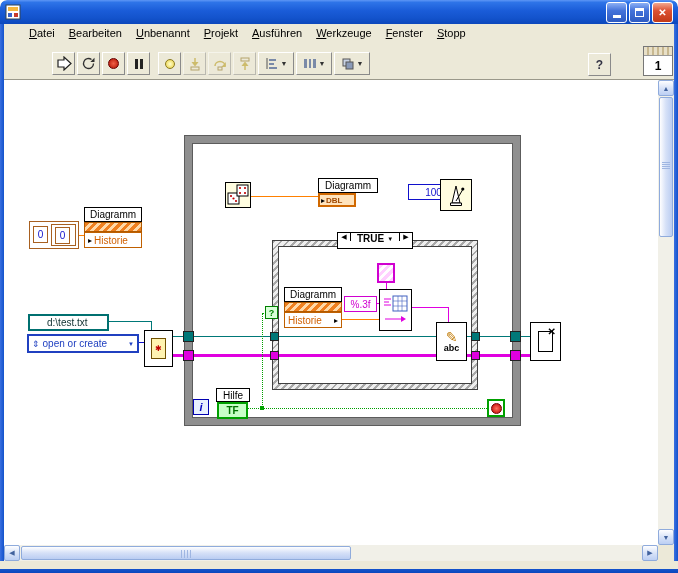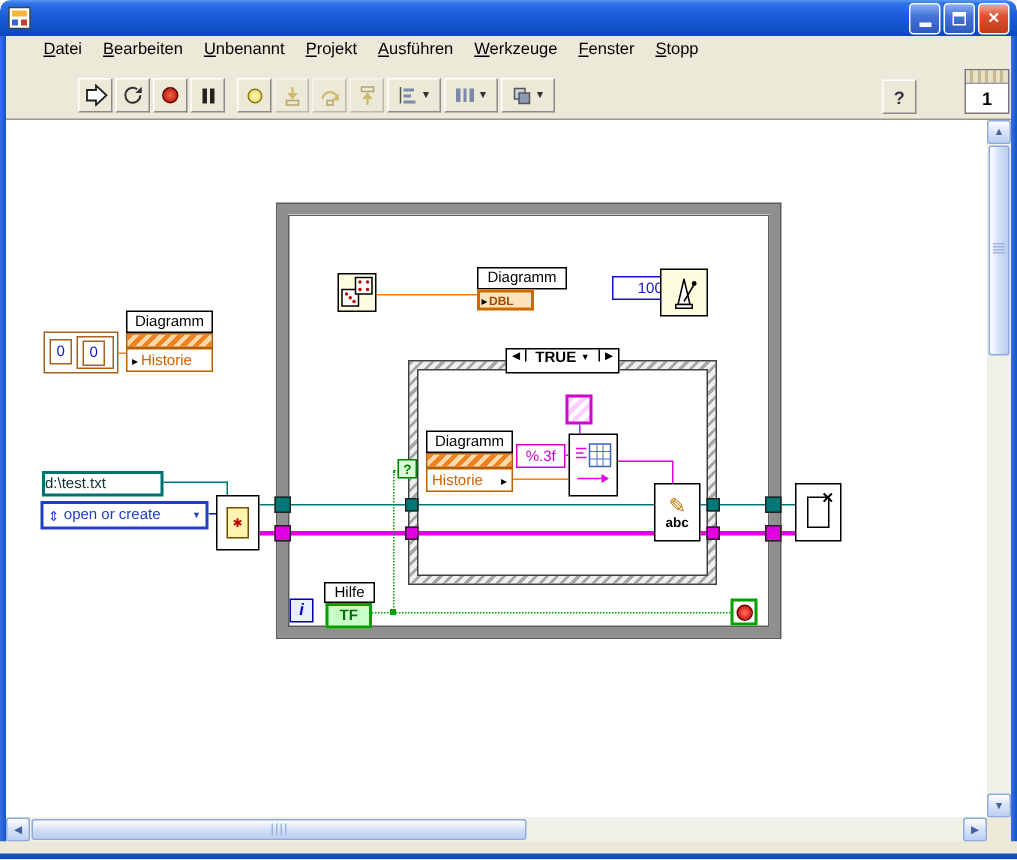--- a/index.html
+++ b/index.html
@@ -259,21 +259,21 @@
         <path d="M12 10h14M12 15h14M17 5v15M21 5v15" stroke="#4060C0" stroke-width=".6"></path>
         <path d="M4 28h16" stroke="#E000E0"></path>
         <path d="M20 25l5 3-5 3z" fill="#E000E0"></path>
       </svg>
     </div>
     <div class="icon-node" style="left:432px;top:242px;width:31px;height:39px;flex-direction:column">
       <span style="font-size:14px;color:#C07800;line-height:12px">✎</span>
       <span style="font-size:9px;font-weight:bold">abc</span>
     </div>
 
-    <div class="abs" style="left:24px;top:234px;width:81px;height:17px;border:2px solid #007070;background:#fff;display:flex;align-items:center;padding-left:0;font-size:10px;color:#103030">d:\test.txt</div>
+    <div class="abs" style="left:24px;top:234px;width:81px;height:17px;border:2px solid #007070;background:#fff;display:flex;align-items:center;padding-left:17px;font-size:10px;color:#103030">d:\test.txt</div>
     <div class="abs" style="left:23px;top:254px;width:112px;height:19px;border:2px solid #2040C0;background:#fff;display:flex;align-items:center;padding:0 3px;gap:3px">
       <span style="font-size:9px;color:#2040C0">⇕</span>
       <span style="font-size:10px;color:#2040C0;flex:1">open or create</span>
       <span style="font-size:6px;color:#2040C0">▼</span>
     </div>
     <div class="icon-node" style="left:140px;top:250px;width:29px;height:37px">
       <div style="position:relative;width:15px;height:21px;background:#FFF3B0;border:1px solid #705000">
         <span style="position:absolute;left:3px;top:5px;font-size:8px;color:#C00000">✱</span>
       </div>
     </div>

